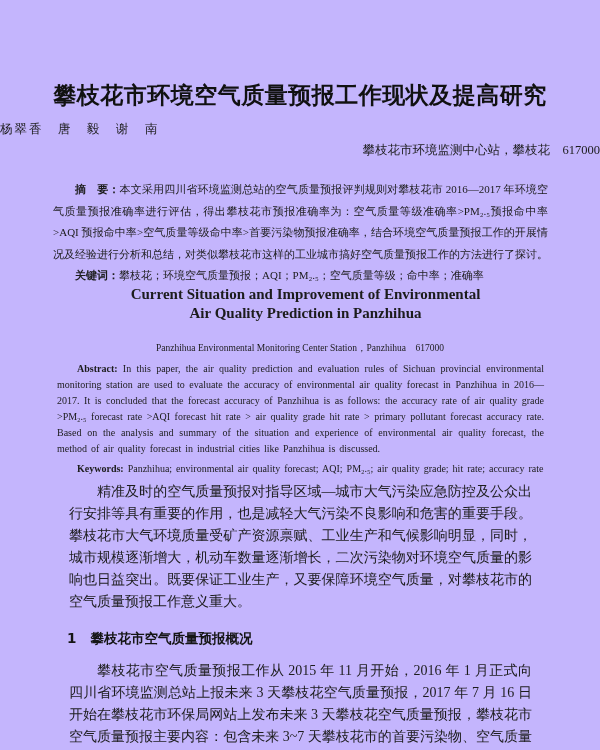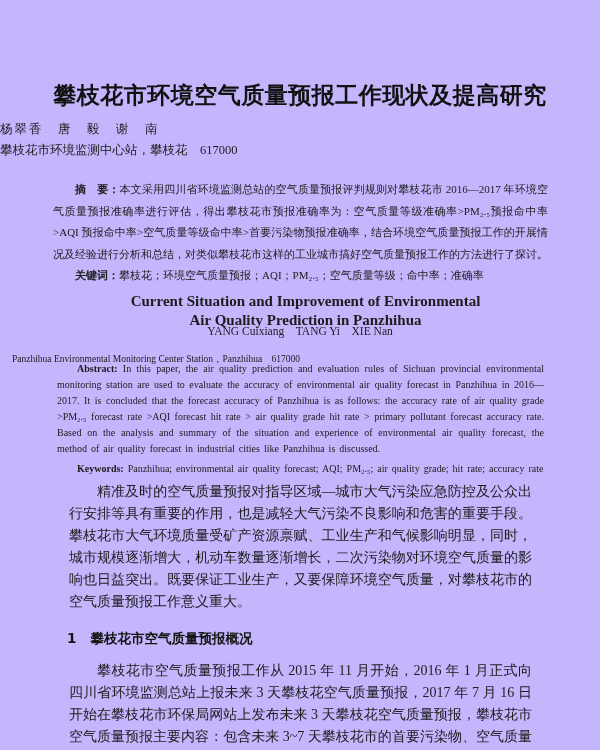--- a/index.html
+++ b/index.html
@@ -30,54 +30,54 @@
   }
   .authors-zh{
     position:absolute;top:121px;left:0;right:0;
     text-align:left;
     font-size:12.5px;
     letter-spacing:2px;
     margin:0;
   }
   .affil-zh{
     position:absolute;top:142px;left:0;right:0;
-    text-align:left;
+    text-align:right;
     font-size:12.5px;
     margin:0;
   }
   
   .block-zh{
     position:absolute;top:179px;left:53px;right:52px;
     font-size:11px;
     line-height:21.5px;
     text-align:justify;
   }
   .block-zh p{margin:0;text-indent:2em;}
   .lbl{font-weight:bold;}
   
   .title-en{
     position:absolute;top:285px;left:11px;right:0;
     text-align:center;
     font-family:"Liberation Serif", serif;
     font-weight:bold;
     font-size:15px;
     line-height:19px;
-    margin:7px;
+    margin:0;
   }
   .authors-en{
     position:absolute;top:324px;left:0;right:0;
     text-align:center;
     font-size:11.5px;
     margin:0;
   }
   .affil-en{
     position:absolute;top:341px;left:0;right:0;
-    text-align:left;
+    text-align:center;
     font-size:9.5px;
-    margin:12px;
+    margin:1px;
   }
   
   .block-lower{
     position:absolute;top:357px;left:53px;right:52px;
   }
   .en-abs, .en-kw{
     font-size:10px;
     line-height:16px;
     text-align:justify;
     margin:4px;
@@ -117,21 +117,20 @@
   <div class="block-zh">
     <p><span class="lbl">摘　要：</span><span>本文采用四川省环境监测总站的空气质量预报评判规则对攀枝花市 2016—2017 年环境空气质量预报准确率进行评估，得出攀枝花市预报准确率为：空气质量等级准确率&gt;PM₂.₅预报命中率&gt;AQI 预报命中率&gt;空气质量等级命中率&gt;首要污染物预报准确率，结合环境空气质量预报工作的开展情况及经验进行分析和总结，对类似攀枝花市这样的工业城市搞好空气质量预报工作的方法进行了探讨。</span></p>
     <p><span class="lbl">关键词：</span><span>攀枝花；环境空气质量预报；AQI；PM₂.₅；空气质量等级；命中率；准确率</span></p>
   </div>
 
   <h2 class="title-en">
     <span>Current Situation and Improvement of Environmental</span><br>
     <span>Air Quality Prediction in Panzhihua</span>
   </h2>
 
-  <p class="authors-en">YANG Cuixiang　TANG Yi　XIE Nan</p>
 
   <p class="affil-en">Panzhihua Environmental Monitoring Center Station，Panzhihua　617000</p>
 
   <div class="block-lower">
 
     <p class="en-abs"><span class="lbl">Abstract:</span><span> In this paper, the air quality prediction and evaluation rules of Sichuan provincial environmental monitoring station are used to evaluate the accuracy of environmental air quality forecast in Panzhihua in 2016—2017. It is concluded that the forecast accuracy of Panzhihua is as follows: the accuracy rate of air quality grade &gt;PM₂.₅ forecast rate &gt;AQI forecast hit rate &gt; air quality grade hit rate &gt; primary pollutant forecast accuracy rate. Based on the analysis and summary of the situation and experience of environmental air quality forecast, the method of air quality forecast in industrial cities like Panzhihua is discussed.</span></p>
 
     <p class="en-kw"><span class="lbl">Keywords:</span><span> Panzhihua; environmental air quality forecast; AQI; PM₂.₅; air quality grade; hit rate; accuracy rate</span></p>
 
     <p class="para-zh para1">精准及时的空气质量预报对指导区域—城市大气污染应急防控及公众出行安排等具有重要的作用，也是减轻大气污染不良影响和危害的重要手段。攀枝花市大气环境质量受矿产资源禀赋、工业生产和气候影响明显，同时，城市规模逐渐增大，机动车数量逐渐增长，二次污染物对环境空气质量的影响也日益突出。既要保证工业生产，又要保障环境空气质量，对攀枝花市的空气质量预报工作意义重大。</p>

